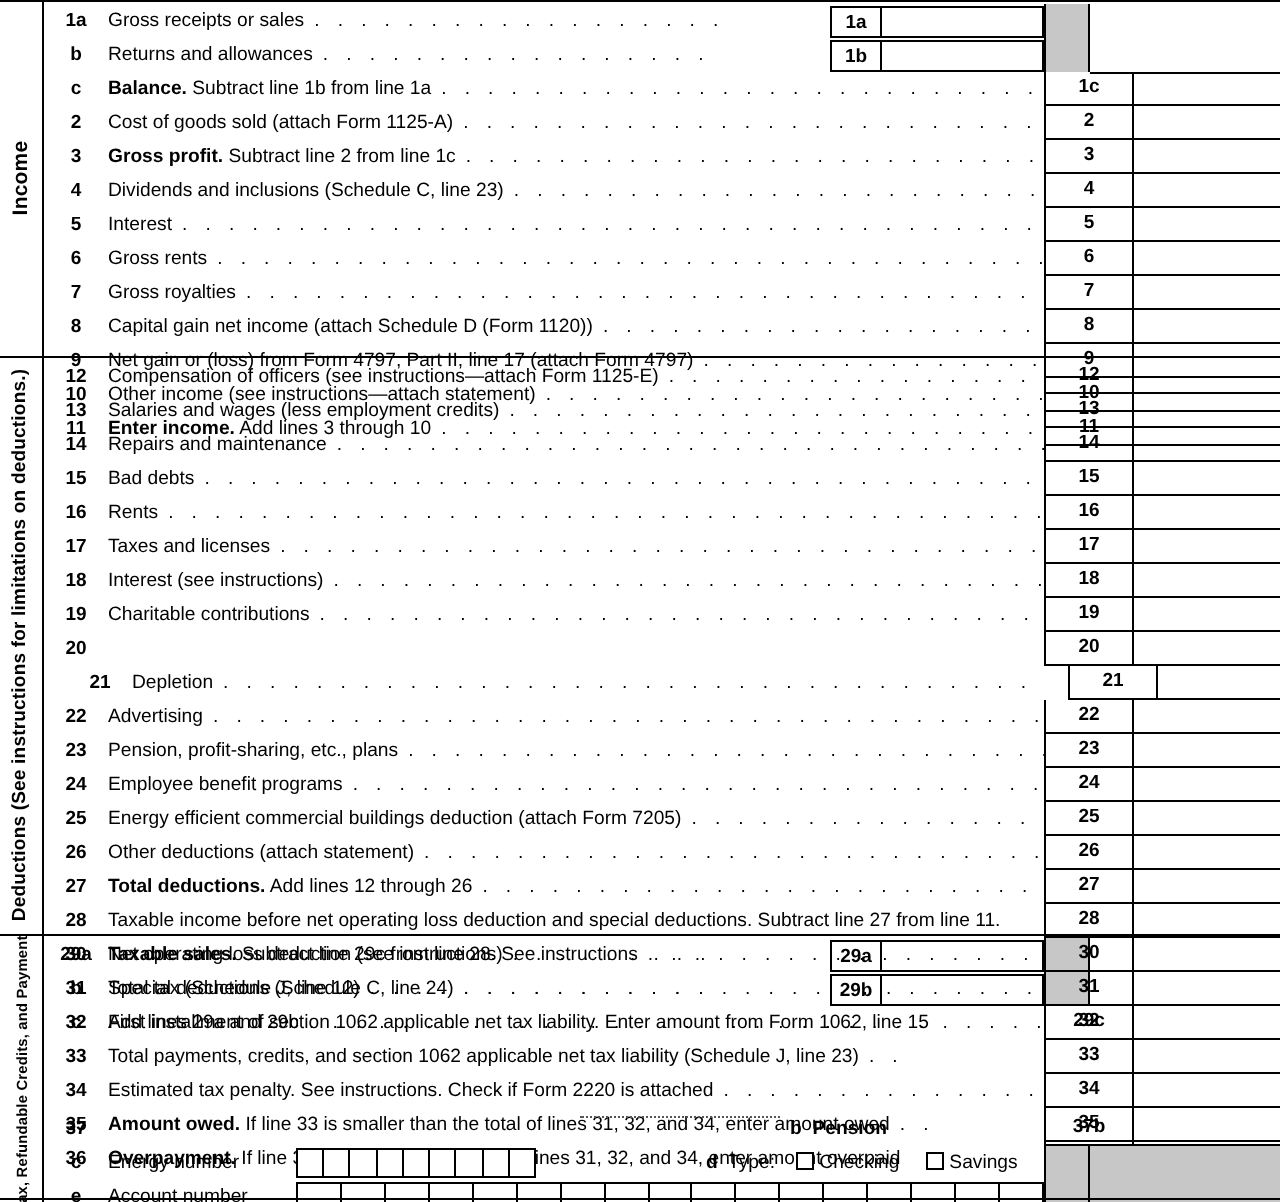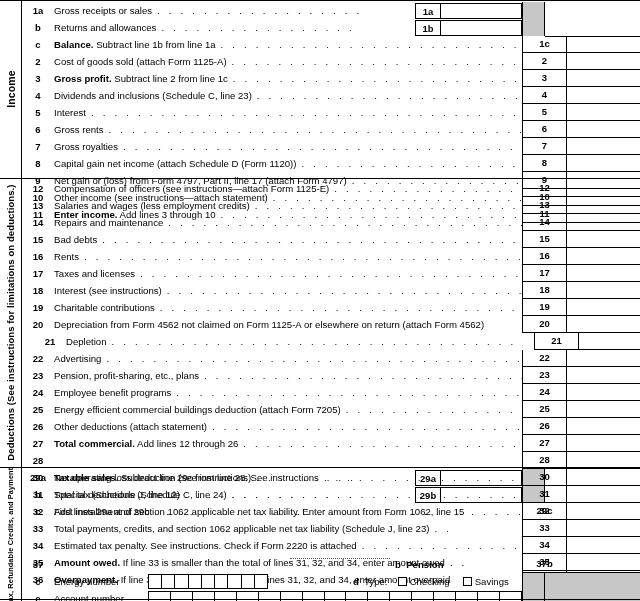--- a/index.html
+++ b/index.html
@@ -236,21 +236,20 @@
         <div class="amtcol"></div>
       </div>
       <div class="row" style="position: absolute; left: 0px; right: 0px; top: 119px;">
         <div class="ln">19</div>
         <div class="desc">Charitable contributions<span class="leader">. . . . . . . . . . . . . . . . . . . . . . . . . . . . . . . . . . . . . . . . . . . . . . . . . . . . . . . . . </span></div>
         <div class="numcol">19</div>
         <div class="amtcol"></div>
       </div>
       <div class="row" style="position: absolute; left: 0px; right: 0px; top: 136px;">
         <div class="ln">20</div>
-        <div class="desc">Depreciation from Form 4562 not claimed on Form 1125-A or elsewhere on return (attach Form 4562)</div>
         <div class="numcol">20</div>
         <div class="amtcol"></div>
       </div>
       <div class="row" style="position: absolute; left: 12px; right: 0px; top: 153px;">
         <div class="ln">21</div>
         <div class="desc">Depletion<span class="leader">. . . . . . . . . . . . . . . . . . . . . . . . . . . . . . . . . . . . . . . . . . . . . . . . . . . . . . . . . . . . . . . . . . . . . </span></div>
         <div class="numcol">21</div>
         <div class="amtcol"></div>
       </div>
       <div class="row" style="position: absolute; left: 0px; right: 0px; top: 170px;">
@@ -278,26 +277,27 @@
         <div class="amtcol"></div>
       </div>
       <div class="row" style="position: absolute; left: 0px; right: 0px; top: 238px;">
         <div class="ln">26</div>
         <div class="desc">Other deductions (attach statement)<span class="leader">. . . . . . . . . . . . . . . . . . . . . . . . . . . . . . . . . . . . . . . . . . . . . . . . </span></div>
         <div class="numcol">26</div>
         <div class="amtcol"></div>
       </div>
       <div class="row" style="position: absolute; left: 0px; right: 0px; top: 255px;">
         <div class="ln">27</div>
-        <div class="desc"><b>Total commercial.</b> Add lines 12 through 26<span class="leader">. . . . . . . . . . . . . . . . . . . . . . . . . . . . . . . . . . . . . . . . . . . </span></div>
+        <div class="desc"><b>Total deductions.</b> Add lines 12 through 26<span class="leader">. . . . . . . . . . . . . . . . . . . . . . . . . . . . . . . . . . . . . . . . . . . </span></div>
         <div class="numcol thick">27</div>
         <div class="amtcol thick"></div>
       </div>
       <div class="row" style="position: absolute; left: 0px; right: 0px; top: 272px;">
         <div class="ln">28</div>
+        <div class="desc">Taxable income before net operating loss deduction and special deductions. Subtract line 27 from line 11.</div>
         <div class="numcol">28</div>
         <div class="amtcol"></div>
       </div>
       <div class="row" style="position: absolute; left: 0px; right: 0px; top: 323px;">
         <div class="ln">c</div>
         <div class="desc">Add lines 29a and 29b<span class="leader">. . . . . . . . . . . . . . . . . . . . . . . . . . . . . . . . . . . . . . . . . . . . . . . . . . . . . . . . . . . . </span></div>
         <div class="numcol thick">29c</div>
         <div class="amtcol thick"></div>
       </div>
       <div class="gray" style="top: 289px; height: 34px; background: rgb(199, 199, 199);"></div>

